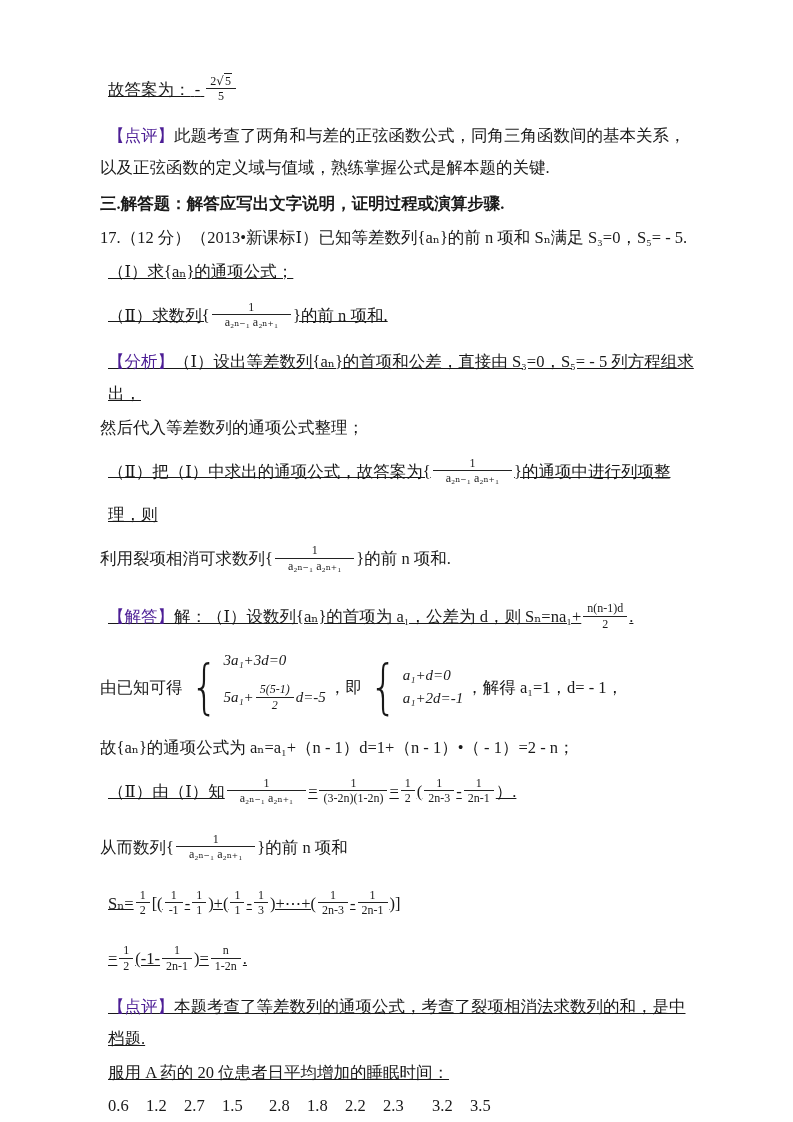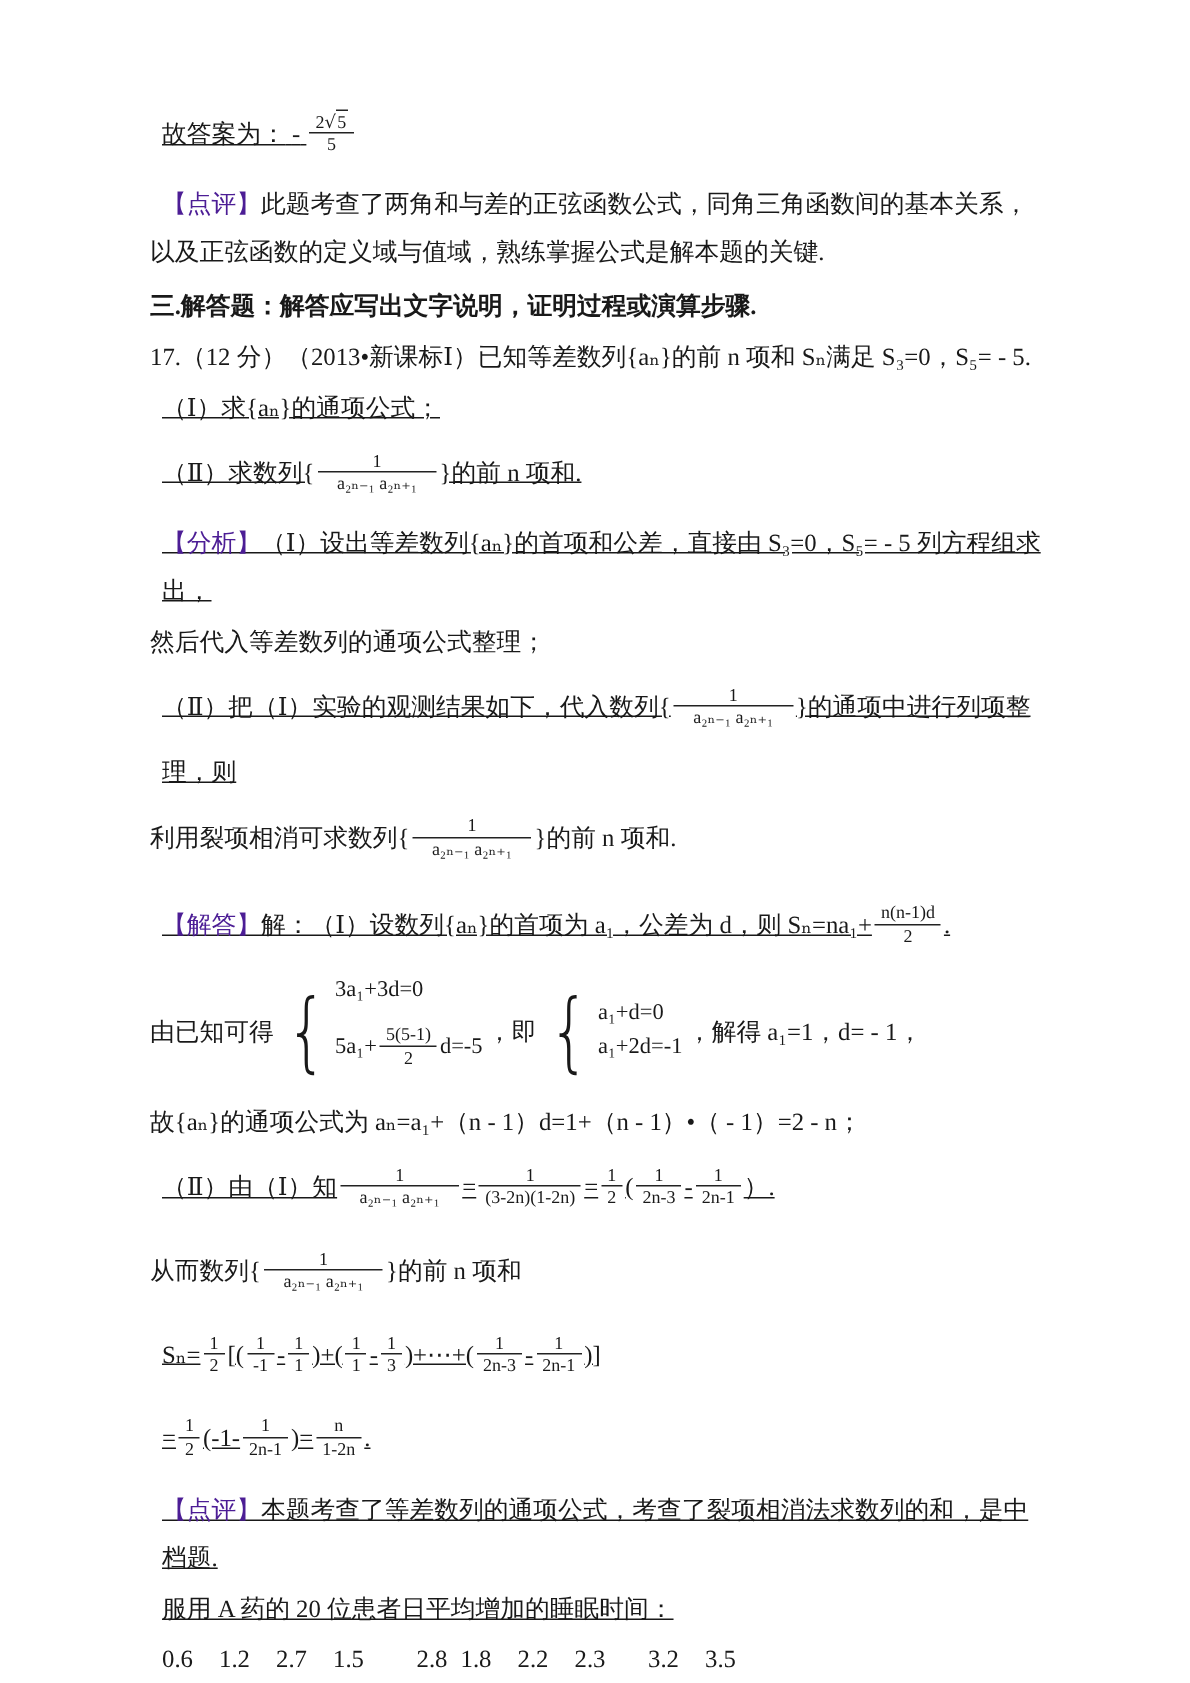--- a/index.html
+++ b/index.html
@@ -18,27 +18,27 @@
   .fr .d{display:block;padding:0 4px;}
   .fr.wide .n,.fr.wide .d{padding:0 13px;}
   
   .sqrt-sign{font-family:"DejaVu Sans",sans-serif;}
   .rad{border-top:1.4px solid #222;padding:0 1px;}
   
   .sys{display:inline-flex;align-items:center;vertical-align:middle;margin:0 3px;position:relative;top:-2px;}
   .brace{font-family:"DejaVu Sans",sans-serif;font-size:58px;font-weight:100;
          line-height:0.9;transform:scaleX(0.75);display:inline-block;margin-right:1px;}
   .rows{display:inline-block;text-align:left;font-size:15px;line-height:1.55;}
-  .rows .row{display:block;white-space:nowrap;}
+  .rows .row{display:block;white-space:nowrap;font-style:italic;}
   .gap-top{margin-top:6px;}
   .gap-top2{margin-top:4px;}
   
   .numrow{display:flex;margin:0 0 2px 8px;line-height:30px;}
   .numrow span{width:38px;}
-  .numrow span:nth-child(5){margin-left:9px;text-align:center;}
+  .numrow span:nth-child(5){margin-left:9px;}
   .numrow span:nth-child(9){margin-left:11px;}
   .footer{text-align:center;margin-top:6px;font-size:15.5px;}
   .footer .bold{font-family:"Liberation Sans","DejaVu Sans",sans-serif;font-size:14.5px;}
 </style>
 </head>
 <body>
 
 <div class="page">
 
   <p class="m8">
@@ -61,21 +61,21 @@
 
   <p class="m8">
     <span>（Ⅱ）求数列{</span><span class="fr wide"><span class="n">1</span><span class="d">a₂ₙ₋₁ a₂ₙ₊₁</span></span><span>}的前 n 项和.</span>
   </p>
 
   <p class="m8">
     <span class="blue">【分析】</span><span>（Ⅰ）设出等差数列{aₙ}的首项和公差，直接由 S₃=0，S₅= - 5 列方程组求出，</span>
   </p>
   <p>然后代入等差数列的通项公式整理；</p>
   <p class="m8">
-    <span>（Ⅱ）把（Ⅰ）实验的观测结果如下，代入数列{</span><span class="fr wide"><span class="n">1</span><span class="d">a₂ₙ₋₁ a₂ₙ₊₁</span></span><span>}的通项中进行列项整理，则</span>
+    <span>（Ⅱ）把（Ⅰ）中求出的通项公式，故答案为{</span><span class="fr wide"><span class="n">1</span><span class="d">a₂ₙ₋₁ a₂ₙ₊₁</span></span><span>}的通项中进行列项整理，则</span>
   </p>
   <p>
     <span>利用裂项相消可求数列{</span><span class="fr wide"><span class="n">1</span><span class="d">a₂ₙ₋₁ a₂ₙ₊₁</span></span><span>}的前 n 项和.</span>
   </p>
 
   <p class="m8 gap-top2">
     <span class="blue">【解答】</span><span>解：（Ⅰ）设数列{aₙ}的首项为 a₁，公差为 d，则 Sₙ=na₁+</span><span class="fr"><span class="n">n(n-1)d</span><span class="d">2</span></span><span>.</span>
   </p>
 
   <p class="gap-top">

